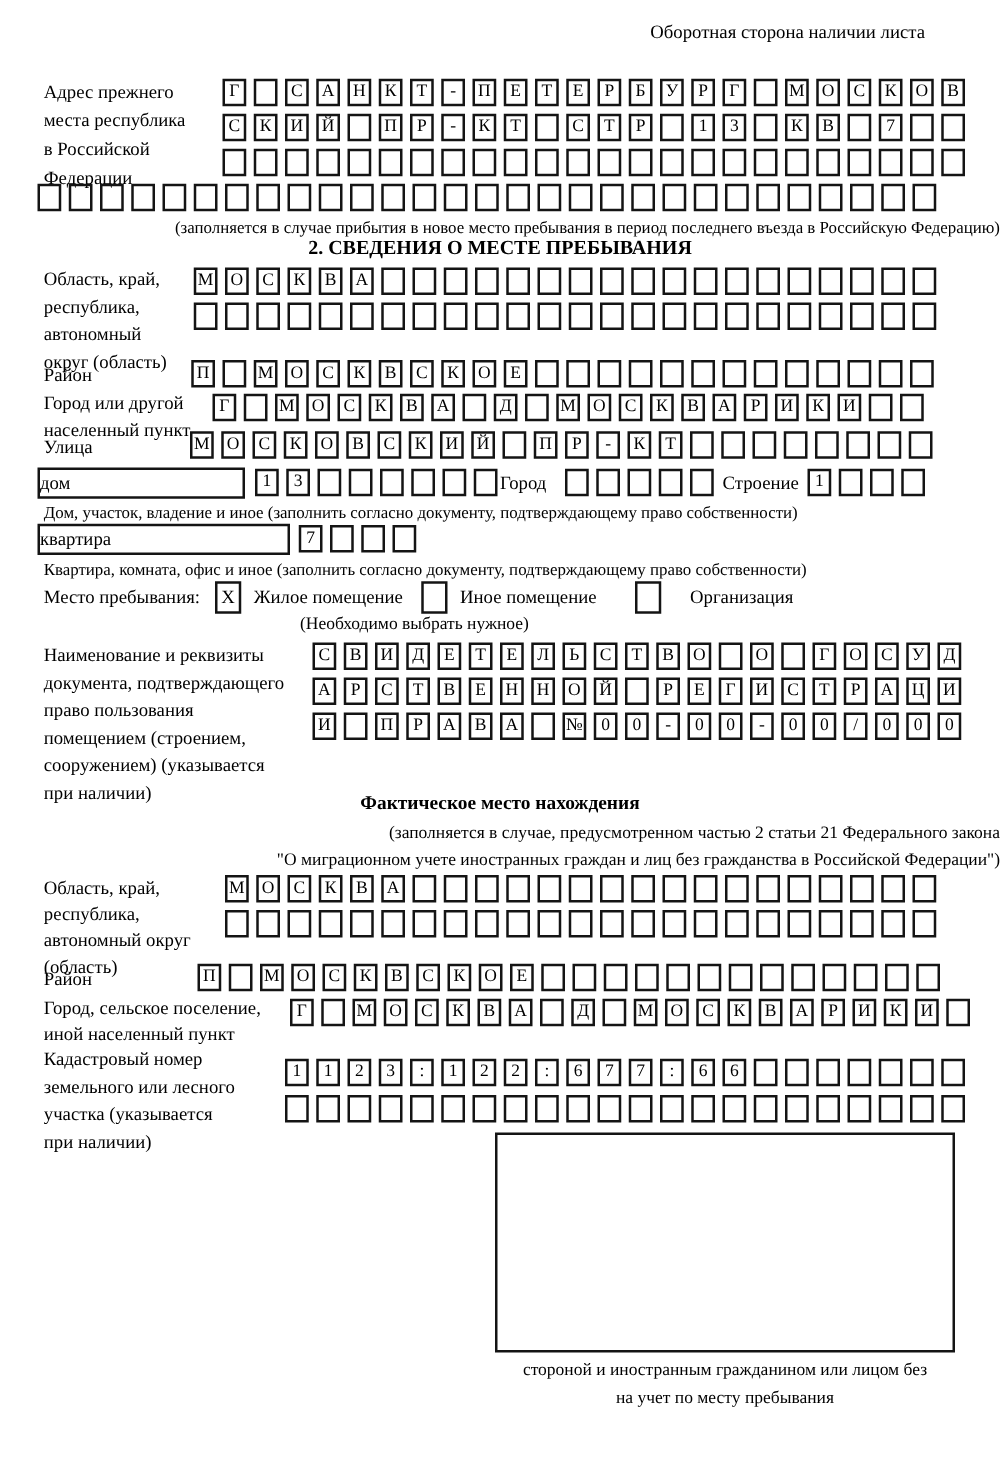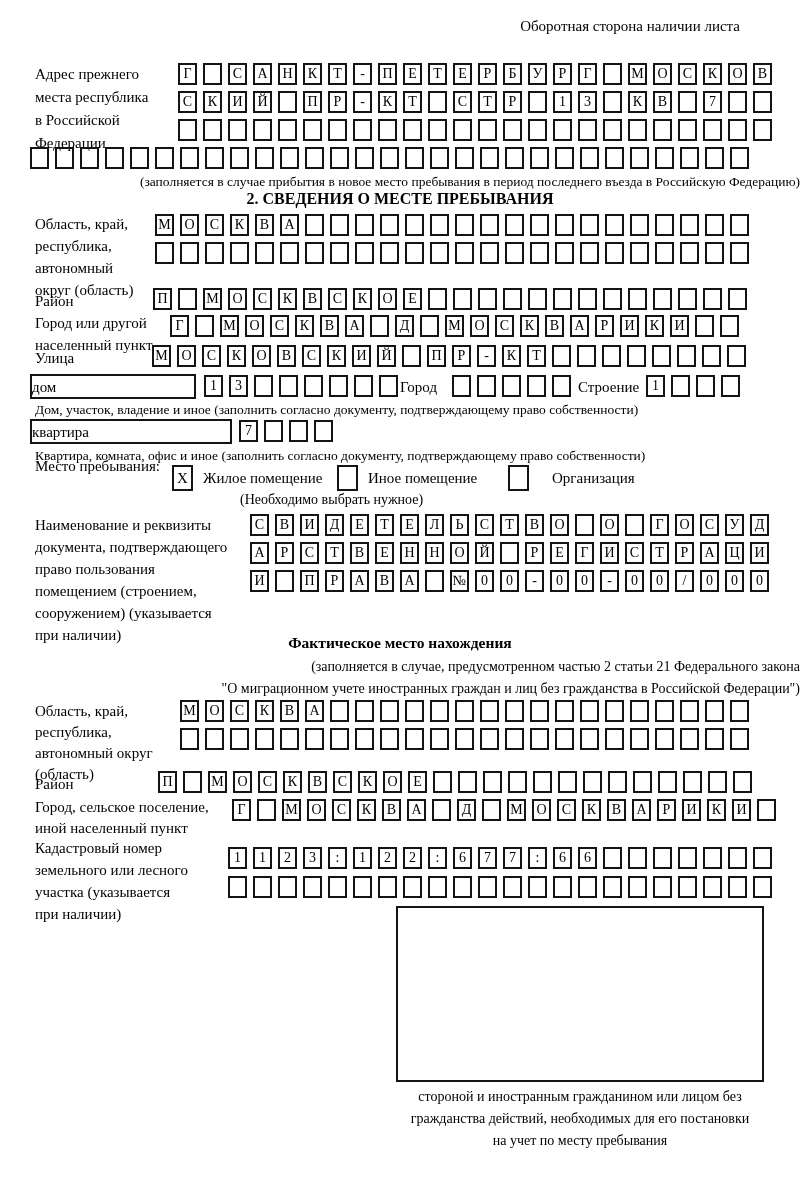--- a/index.html
+++ b/index.html
@@ -73,21 +73,21 @@
   <div class="cap" style="left:35px;top:402px">Дом, участок, владение и иное (заполнить согласно документу, подтверждающему право собственности)</div>
 </div>
 
 <div>
   <div class="wbox" style="left:30px;top:419px;width:202px;height:25px">квартира</div>
   <div class="crow" style="left:239px;top:420px"><span class="cell">7</span><span class="cell"></span><span class="cell"></span><span class="cell"></span></div>
   <div class="cap" style="left:35px;top:448px">Квартира, комната, офис и иное (заполнить согласно документу, подтверждающему право собственности)</div>
 </div>
 
 <div>
-  <div class="lbl" style="left:35px;top:456px">Место пребывания:</div>
+  <div class="lbl" style="left:35px;top:468px">Место пребывания:</div>
   <div class="cbox" style="left:172px;top:465px">X</div>
   <div class="lbl" style="left:203px;top:468px">Жилое помещение</div>
   <div class="cbox" style="left:337px;top:465px"></div>
   <div class="lbl" style="left:368px;top:468px">Иное помещение</div>
   <div class="cbox" style="left:508px;top:465px"></div>
   <div class="lbl" style="left:552px;top:468px">Организация</div>
   <div class="cap" style="left:240px;top:492px;font-size:14px">(Необходимо выбрать нужное)</div>
 </div>
 
 <div>
@@ -131,15 +131,14 @@
   <div class="lbl" style="left:35px;top:860px">земельного или лесного</div>
   <div class="lbl" style="left:35px;top:882px">участка (указывается</div>
   <div class="lbl" style="left:35px;top:904px">при наличии)</div>
   <div class="crow" style="left:228px;top:847px"><span class="cell">1</span><span class="cell">1</span><span class="cell">2</span><span class="cell">3</span><span class="cell">:</span><span class="cell">1</span><span class="cell">2</span><span class="cell">2</span><span class="cell">:</span><span class="cell">6</span><span class="cell">7</span><span class="cell">7</span><span class="cell">:</span><span class="cell">6</span><span class="cell">6</span><span class="cell"></span><span class="cell"></span><span class="cell"></span><span class="cell"></span><span class="cell"></span><span class="cell"></span><span class="cell"></span></div>
   <div class="crow" style="left:228px;top:876px"><span class="cell"></span><span class="cell"></span><span class="cell"></span><span class="cell"></span><span class="cell"></span><span class="cell"></span><span class="cell"></span><span class="cell"></span><span class="cell"></span><span class="cell"></span><span class="cell"></span><span class="cell"></span><span class="cell"></span><span class="cell"></span><span class="cell"></span><span class="cell"></span><span class="cell"></span><span class="cell"></span><span class="cell"></span><span class="cell"></span><span class="cell"></span><span class="cell"></span></div>
 </div>
 
 <div class="stamp" style="left:396px;top:906px;width:368px;height:176px"></div>
 <div class="bcap" style="top:1086px">
   <div>стороной и иностранным гражданином или лицом без</div>
-  <div>гражданства действий, необходимых для его постановки</div>
   <div>на учет по месту пребывания</div>
 </div>
 
 </body></html>

